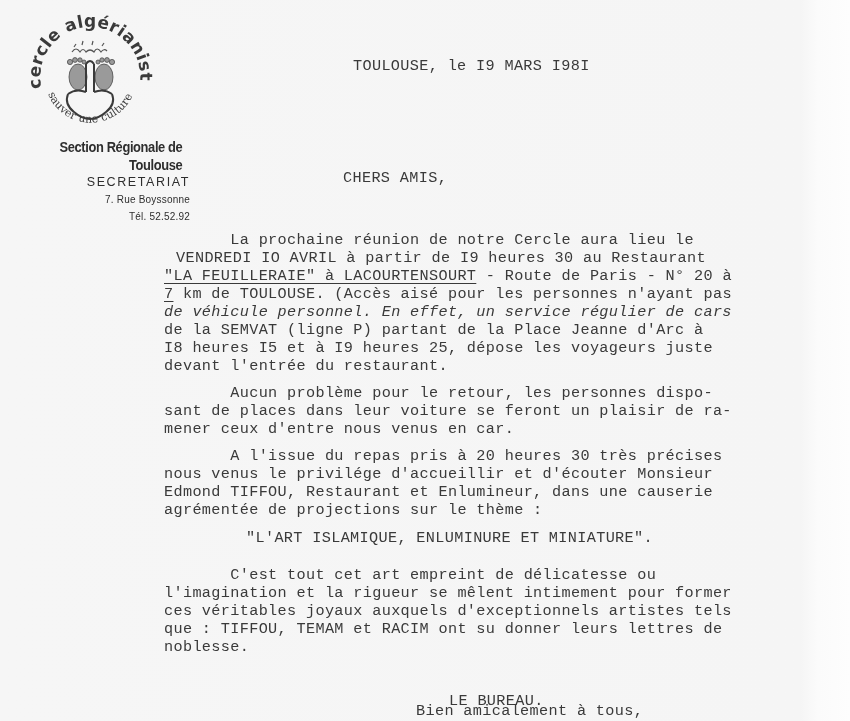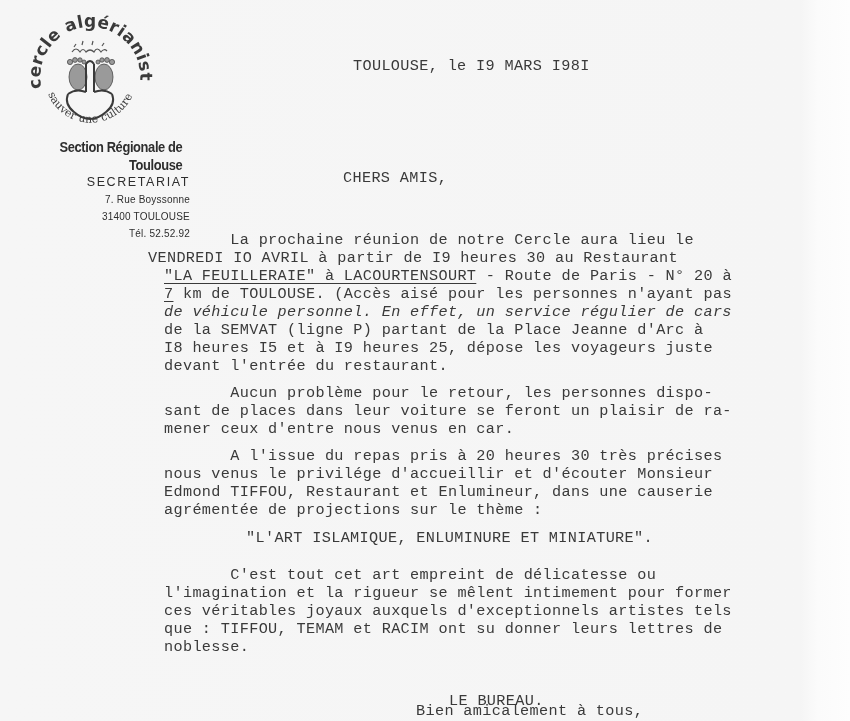--- a/index.html
+++ b/index.html
@@ -75,31 +75,30 @@
         <path d="M46 82 q8 -6 18 -2 M90 82 q-8 -6 -18 -2"></path>
         <path d="M46 82 q-4 10 6 18 q16 14 32 0 q10 -8 6 -18"></path>
       </g>
     </svg>
   </div>
 
   <div class="letterhead">
     <div class="lh-section">Section Régionale de Toulouse</div>
     <div class="lh-sec">SECRETARIAT</div>
     <div class="lh-line">7. Rue Boyssonne</div>
-    <div class="lh-line">31400 TOULOUSE</div>
     <div class="lh-line">Tél. 52.52.92</div>
   </div>
 
   <div class="tw" style="left:353px; top:57px;">TOULOUSE, le I9 MARS I98I</div>
 
   <div class="tw" style="left:343px; top:146px;margin-top:23px;">CHERS AMIS,</div>
 
   <div class="bodyblock">
     <div class="tw" style="left:164px; top:231px;">       La prochaine réunion de notre Cercle aura lieu le</div>
-    <div class="tw" style="left:148px; top:249px;">VENDREDI IO AVRIL à partir de I9 heures 30 au Restaurant</div>
+    <div class="tw" style="left:176px; top:249px;">VENDREDI IO AVRIL à partir de I9 heures 30 au Restaurant</div>
     <div class="tw" style="left:164px; top:267px;"><span class="ul">"LA FEUILLERAIE" à LACOURTENSOURT</span><span> - Route de Paris - N° 20 à</span></div>
     <div class="tw" style="left:164px; top:285px;"><span class="ul">7</span><span> km de TOULOUSE. (Accès aisé pour les personnes n'ayant pas</span></div>
     <div class="tw" style="left:164px; top:303px;font-style:italic;">de véhicule personnel. En effet, un service régulier de cars</div>
     <div class="tw" style="left:164px; top:321px;">de la SEMVAT (ligne P) partant de la Place Jeanne d'Arc à</div>
     <div class="tw" style="left:164px; top:339px;">I8 heures I5 et à I9 heures 25, dépose les voyageurs juste</div>
     <div class="tw" style="left:164px; top:357px;">devant l'entrée du restaurant.</div>
   </div>
 
   <div class="bodyblock">
     <div class="tw" style="left:164px; top:384px;">       Aucun problème pour le retour, les personnes dispo-</div>

